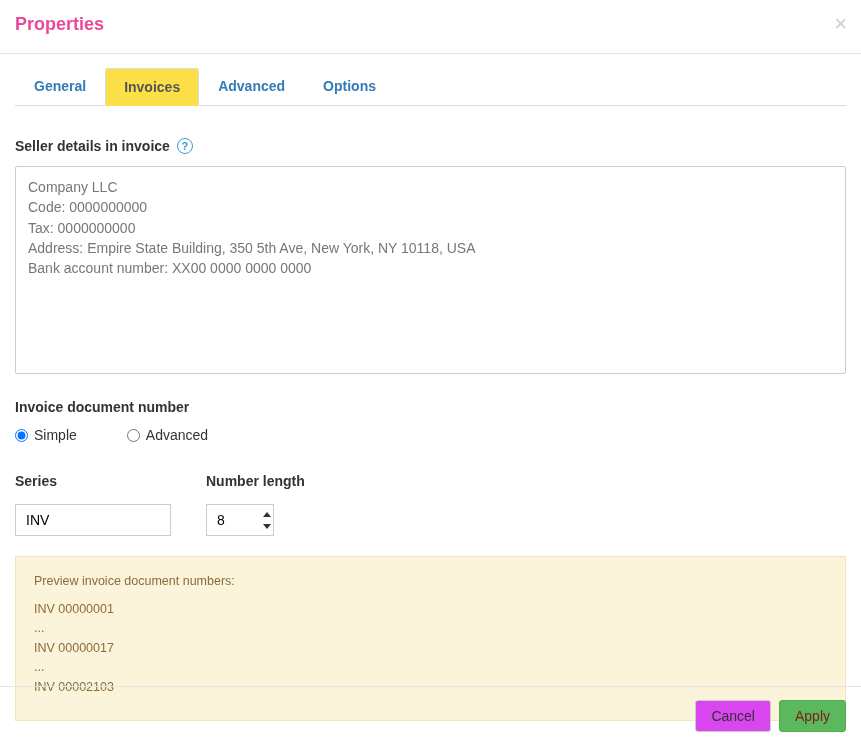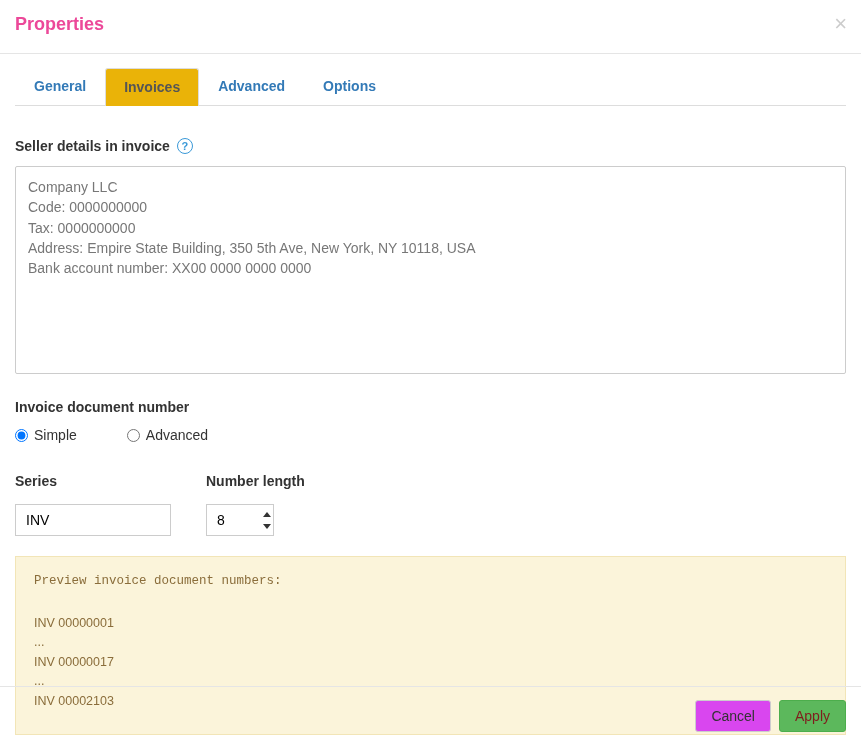--- a/index.html
+++ b/index.html
@@ -52,21 +52,21 @@
     cursor: pointer;
     border: 1px solid transparent;
     border-bottom: none;
     border-top-left-radius: 3px;
     border-top-right-radius: 3px;
     position: relative;
   }
   .tab.active {
     color: #555;
     border-color: #ddd;
-    background: #eab308;
+    background: #fde047;
     top: 1px;
   }
 
   .section {
     padding-top: 32px;
   }
   .section-label {
     font-weight: bold;
     font-size: 14px;
     color: #333;
@@ -175,22 +175,21 @@
     margin-top: 20px;
     border: 1px solid #f2e5b7;
     background: #fbf4da;
     padding: 16px 18px 22px;
     color: #8a6d3b;
     font-size: 12.5px;
     line-height: 1.4;
   }
   .preview-title {
     font-weight: normal;
-    margin-bottom: 24px;
-    font-family: Liberation Mono, monospace;
+    margin-bottom: 10px;
   }
   .preview-line { margin-bottom: 2px; }
 
   .modal-footer {
     position: absolute;
     bottom: 0;
     left: 0;
     right: 0;
     border-top: 1px solid #e5e5e5;
     padding: 13px 15px;

